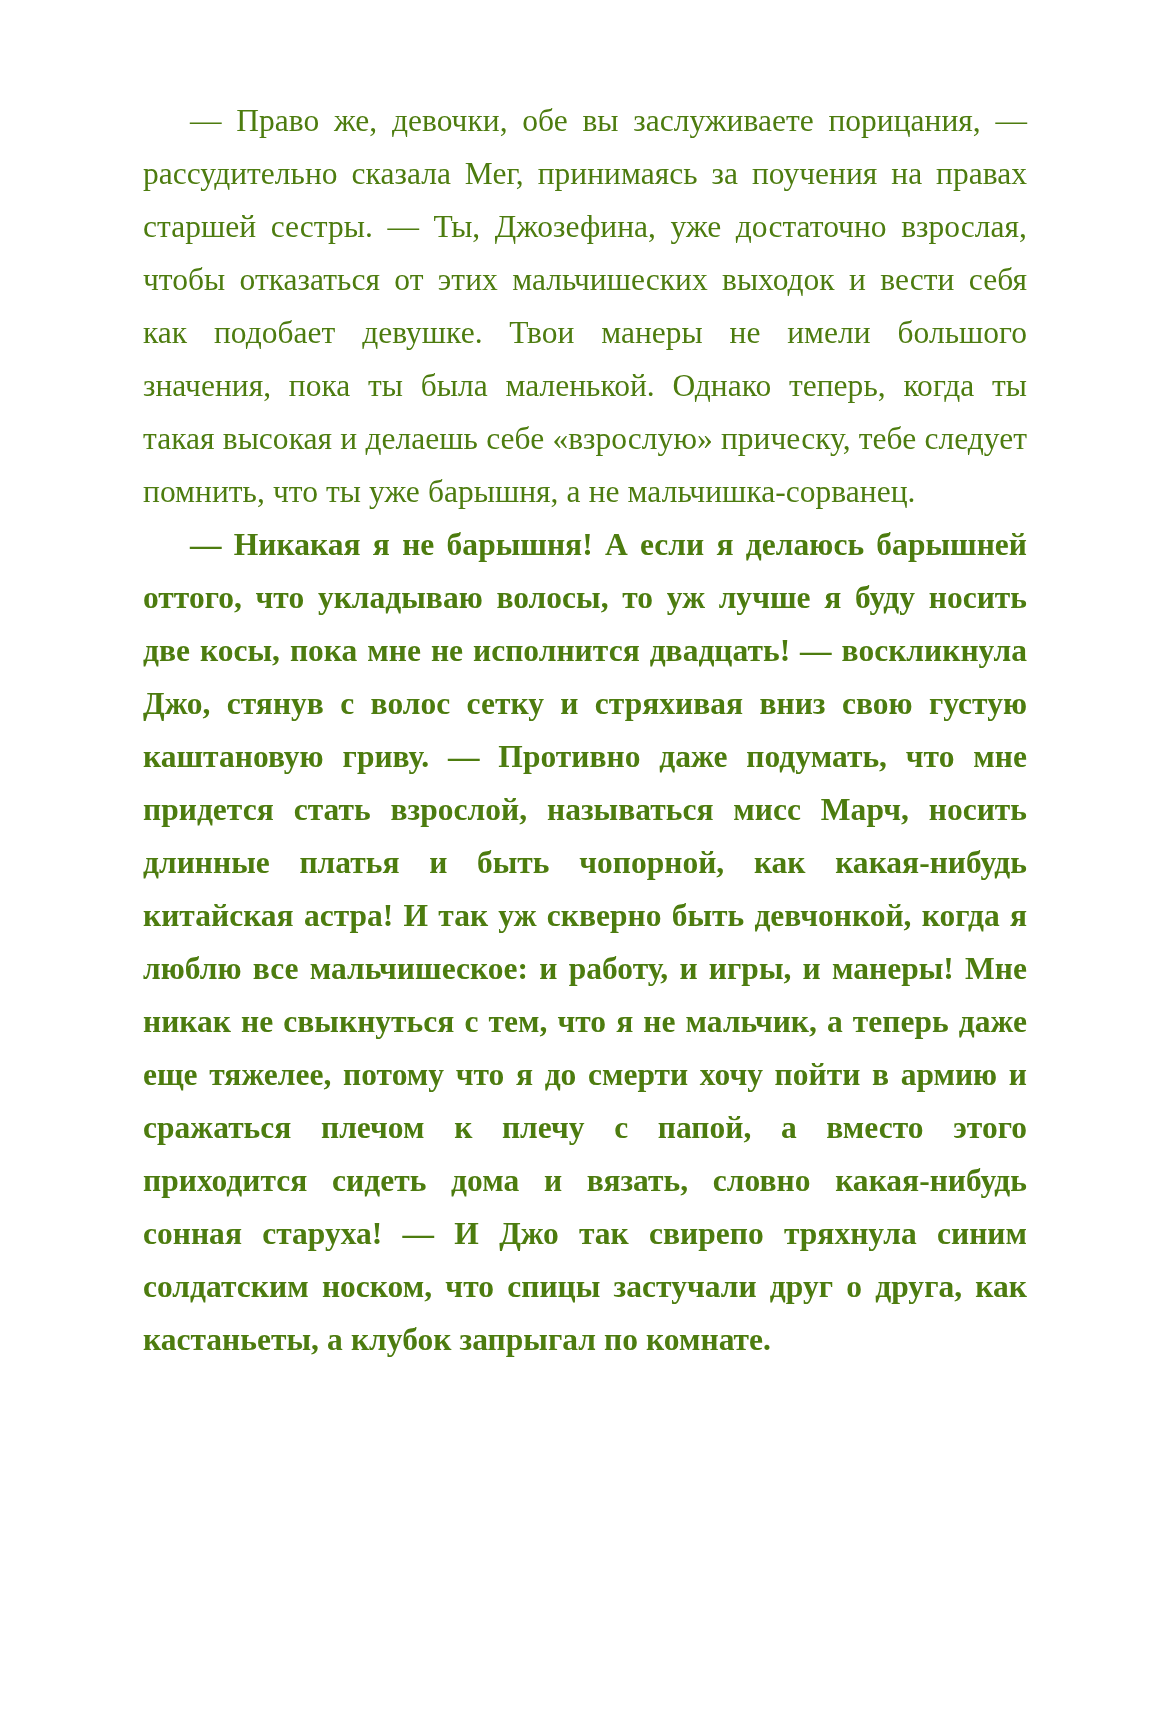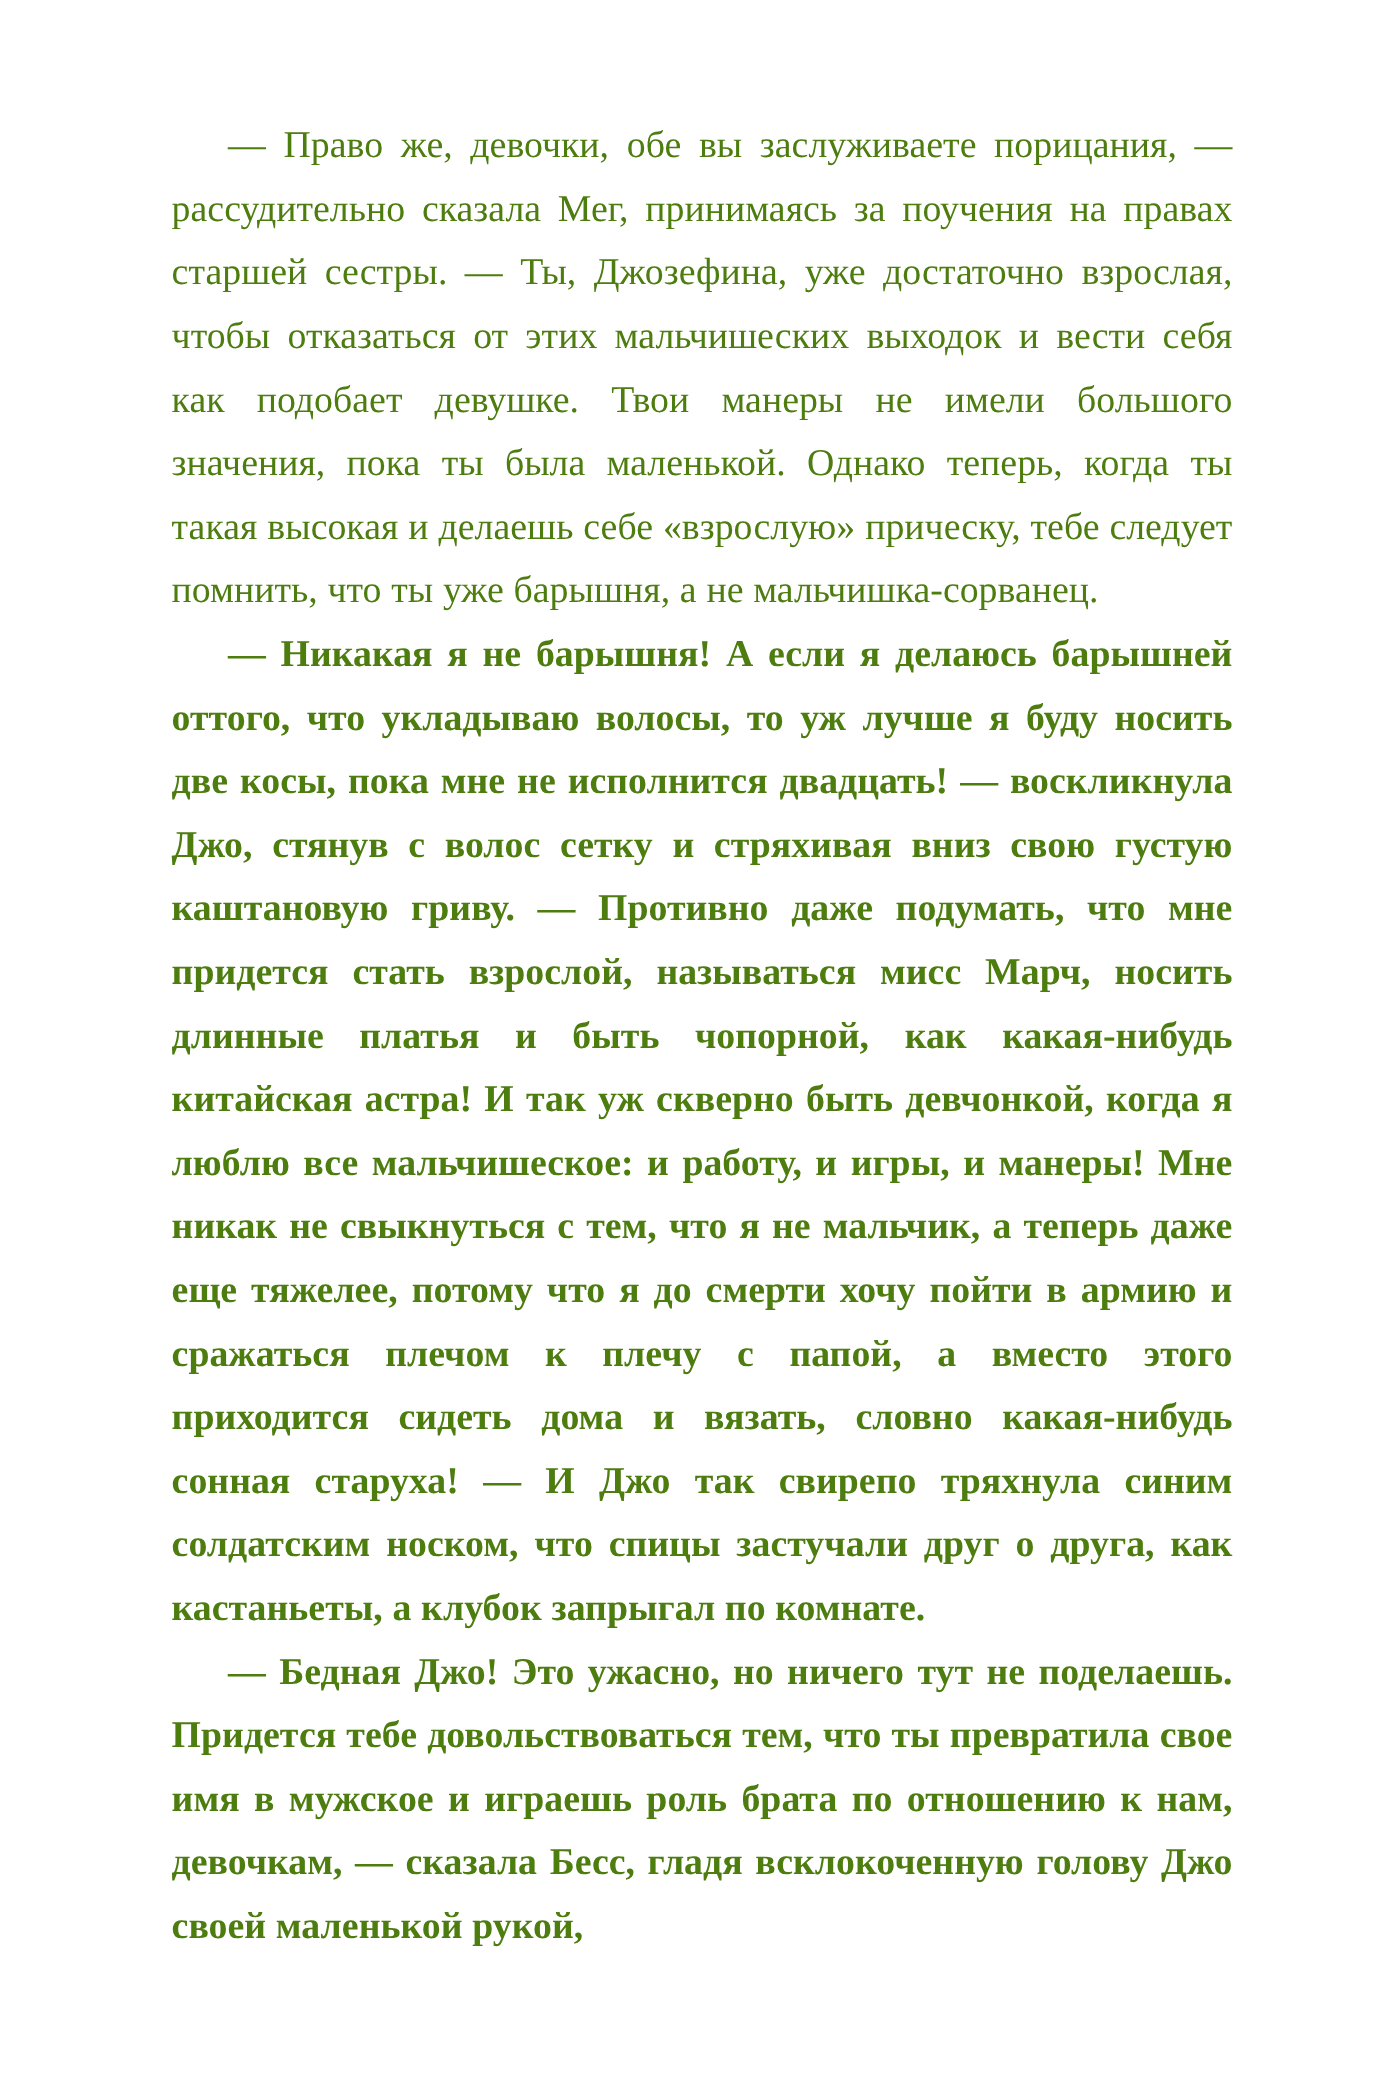--- a/index.html
+++ b/index.html
@@ -52,15 +52,14 @@
   
   .para:last-child { }
 </style>
 </head>
 <body>
 
 <div class="page">
   <div class="text-block">
     <p class="para">— Право же, девочки, обе вы заслуживаете порицания, — рассудительно сказала Мег, принимаясь за поучения на правах старшей сестры. — Ты, Джозефина, уже достаточно взрослая, чтобы отказаться от этих мальчишеских выходок и вести себя как подобает девушке. Твои манеры не имели большого значения, пока ты была маленькой. Однако теперь, когда ты такая высокая и делаешь себе «взрослую» прическу, тебе следует помнить, что ты уже барышня, а не мальчишка-сорванец.</p>
     <p class="para">— Никакая я не барышня! А если я делаюсь барышней оттого, что укладываю волосы, то уж лучше я буду носить две косы, пока мне не исполнится двадцать! — воскликнула Джо, стянув с волос сетку и стряхивая вниз свою густую каштановую гриву. — Противно даже подумать, что мне придется стать взрослой, называться мисс Марч, носить длинные платья и быть чопорной, как какая-нибудь китайская астра! И так уж скверно быть девчонкой, когда я люблю все мальчишеское: и работу, и игры, и манеры! Мне никак не свыкнуться с тем, что я не мальчик, а теперь даже еще тяжелее, потому что я до смерти хочу пойти в армию и сражаться плечом к плечу с папой, а вместо этого приходится сидеть дома и вязать, словно какая-нибудь сонная старуха! — И Джо так свирепо тряхнула синим солдатским носком, что спицы застучали друг о друга, как кастаньеты, а клубок запрыгал по комнате.</p>
-    <p class="para">— Бедная Джо! Это ужасно, но ничего тут не поделаешь. Придется тебе довольствоваться тем, что ты превратила свое имя в мужское и играешь роль брата по отношению к нам, девочкам, — сказала Бесс, гладя всклокоченную голову Джо своей маленькой рукой,</p>
   </div>
 </div>
 
 </body></html>

